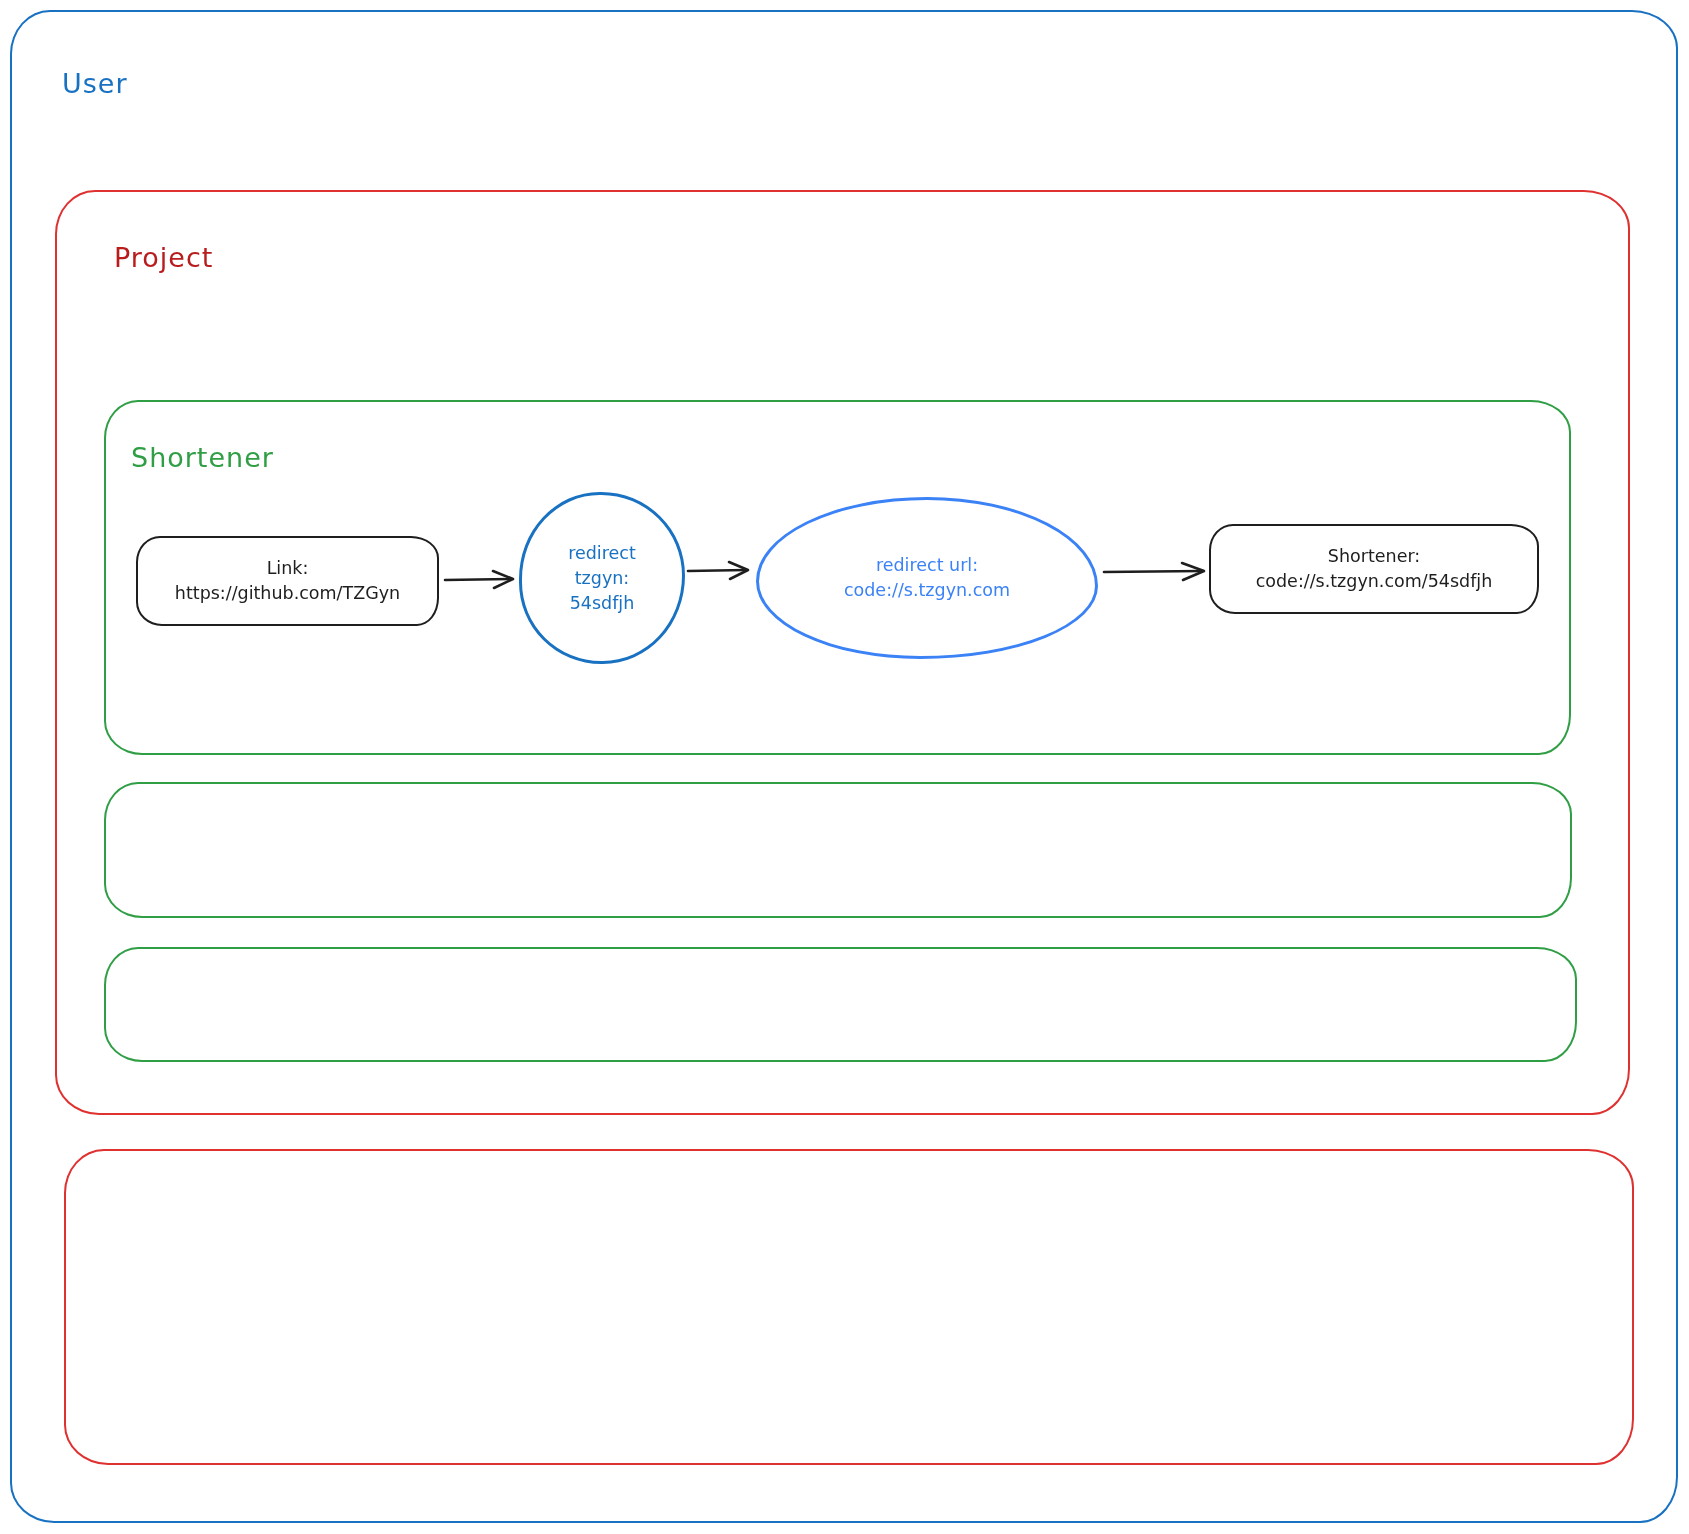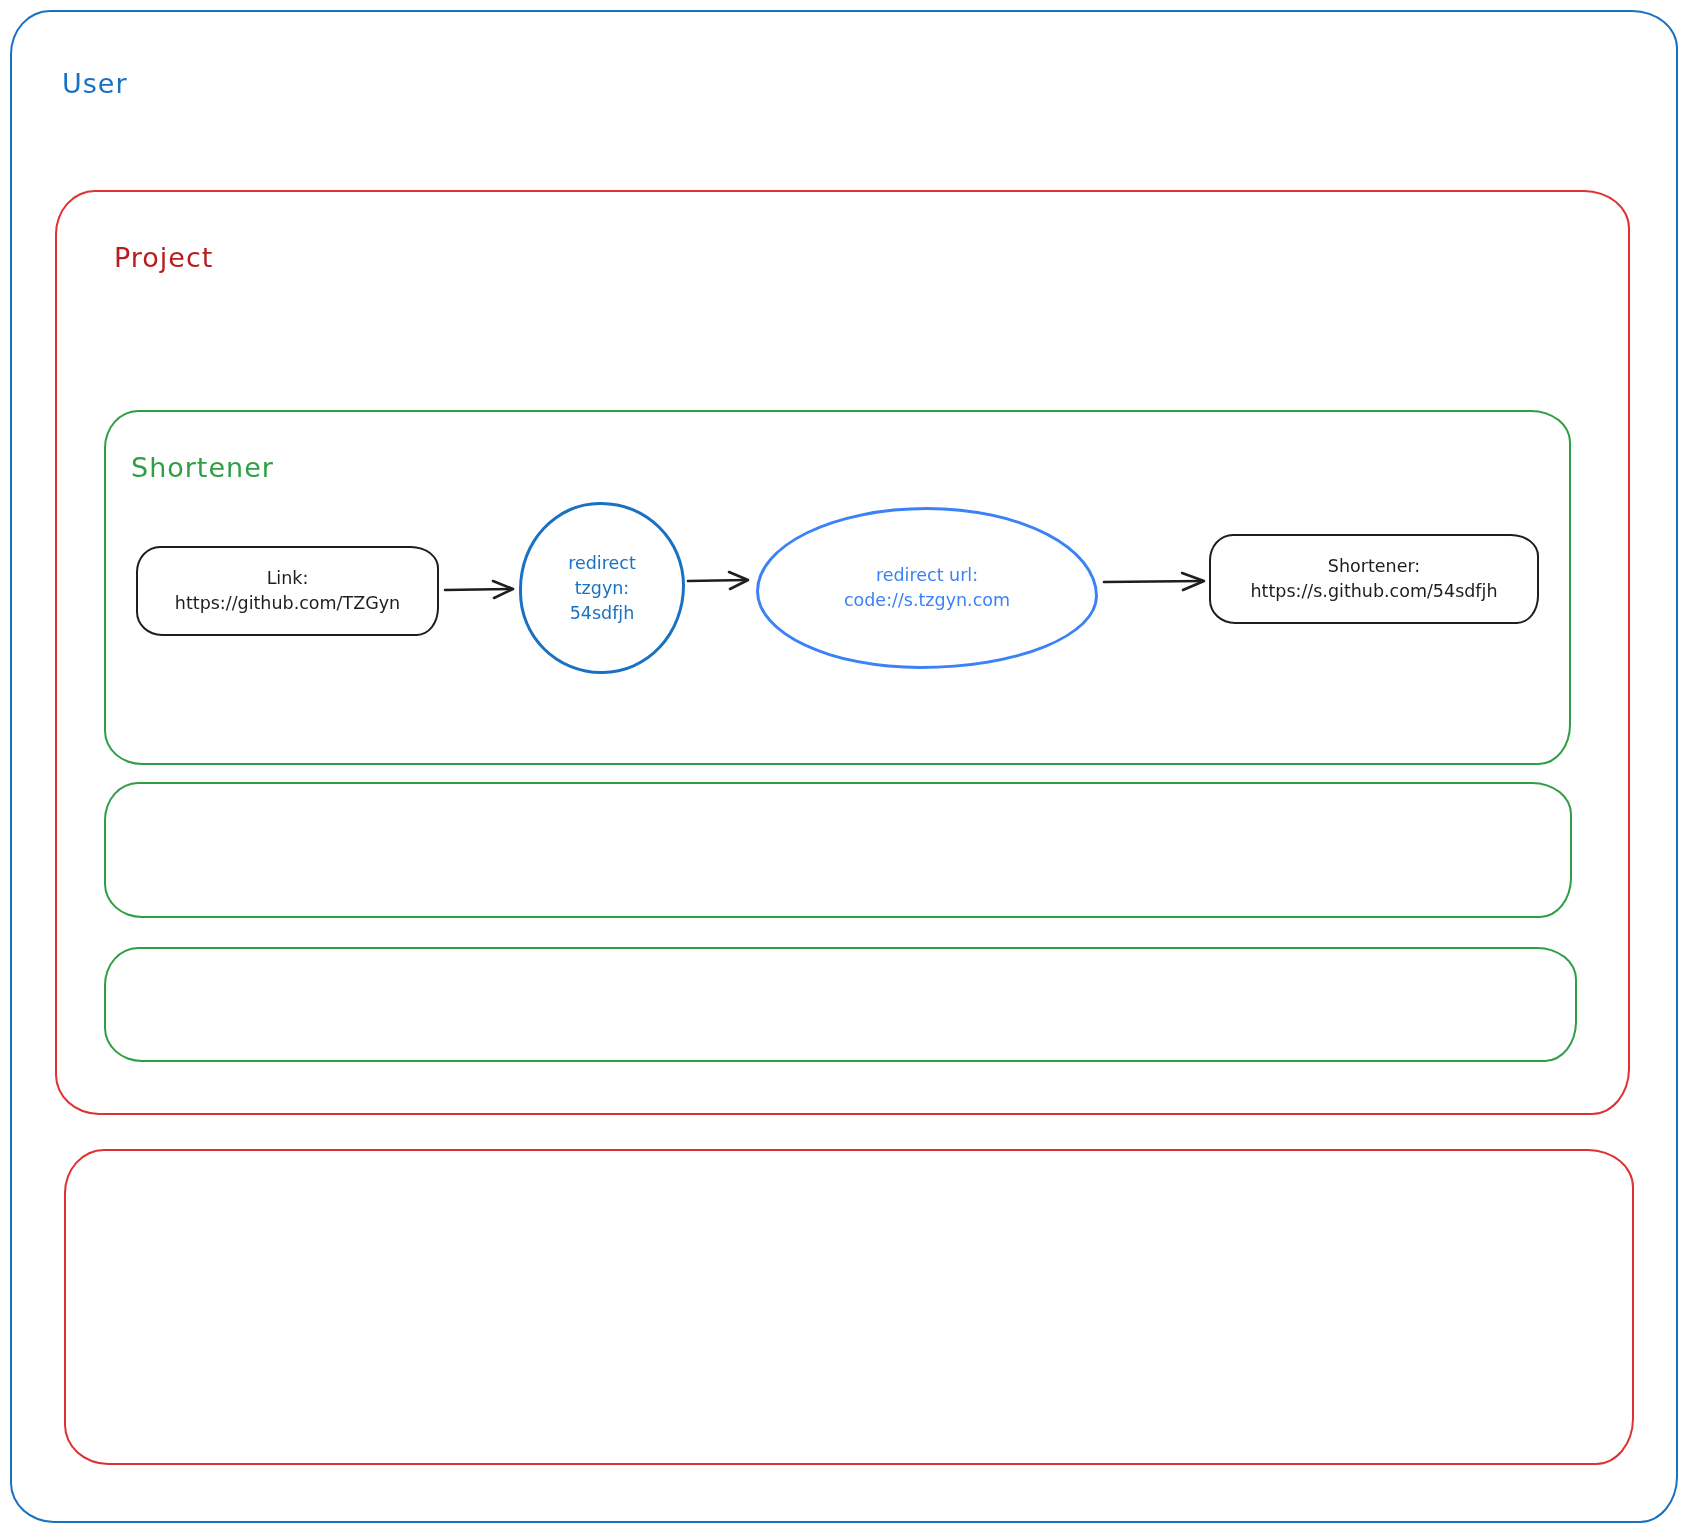--- a/index.html
+++ b/index.html
@@ -78,21 +78,21 @@
 <body>
 
 <div class="canvas">
 
   <div class="frame blue-frame sketch-lg" style="left:10px; top:10px; width:1668px; height:1513px;">
     <span class="frame-label blue-text" style="left:50px; top:58px;">User</span>
 
     <div class="frame red-frame sketch-lg" style="left:43px; top:178px; width:1575px; height:925px;">
       <span class="frame-label red-text" style="left:57px; top:52px;">Project</span>
 
-      <div class="frame green-frame sketch-md" style="left:47px; top:218px; width:1467px; height:355px;padding-left:28px;">
+      <div class="frame green-frame sketch-md" style="left:47px; top:208px; width:1467px; height:355px;padding-left:28px;">
         <span class="frame-label green-text" style="left:25px; top:42px;">Shortener</span>
 
         <div class="node rect-node" style="left:30px; top:134px; width:303px; height:90px;">
           <span class="node-line">Link:</span>
           <span class="node-line">https://github.com/TZGyn</span>
         </div>
 
         <svg class="arrow" style="left:337px; top:165px;" width="74" height="26" viewBox="0 0 74 26">
           <path d="M2 13 L68 12" stroke="#1e1e1e" stroke-width="2.6" fill="none" stroke-linecap="round"></path>
           <path d="M70 12 L50 4 M70 12 L51 21" stroke="#1e1e1e" stroke-width="2.6" fill="none" stroke-linecap="round"></path>
@@ -114,21 +114,21 @@
           <span class="node-line">code://s.tzgyn.com</span>
         </div>
 
         <svg class="arrow" style="left:996px; top:156px;" width="106" height="26" viewBox="0 0 106 26">
           <path d="M2 14 L100 13" stroke="#1e1e1e" stroke-width="2.6" fill="none" stroke-linecap="round"></path>
           <path d="M102 13 L80 5 M102 13 L81 22" stroke="#1e1e1e" stroke-width="2.6" fill="none" stroke-linecap="round"></path>
         </svg>
 
         <div class="node rect-node" style="left:1103px; top:122px; width:330px; height:90px;align-items:center;">
           <span class="node-line">Shortener:</span>
-          <span class="node-line">https://s.github.com/54sdfjh</span>
+          <span class="node-line">code://s.tzgyn.com/54sdfjh</span>
         </div>
       </div>
 
       <div class="frame green-frame sketch-md" style="left:47px; top:590px; width:1468px; height:136px;"></div>
 
       <div class="frame green-frame sketch-md" style="left:47px; top:755px; width:1473px; height:115px;"></div>
     </div>
 
     <div class="frame red-frame sketch-lg" style="left:52px; top:1137px; width:1570px; height:316px;"></div>
   </div>

